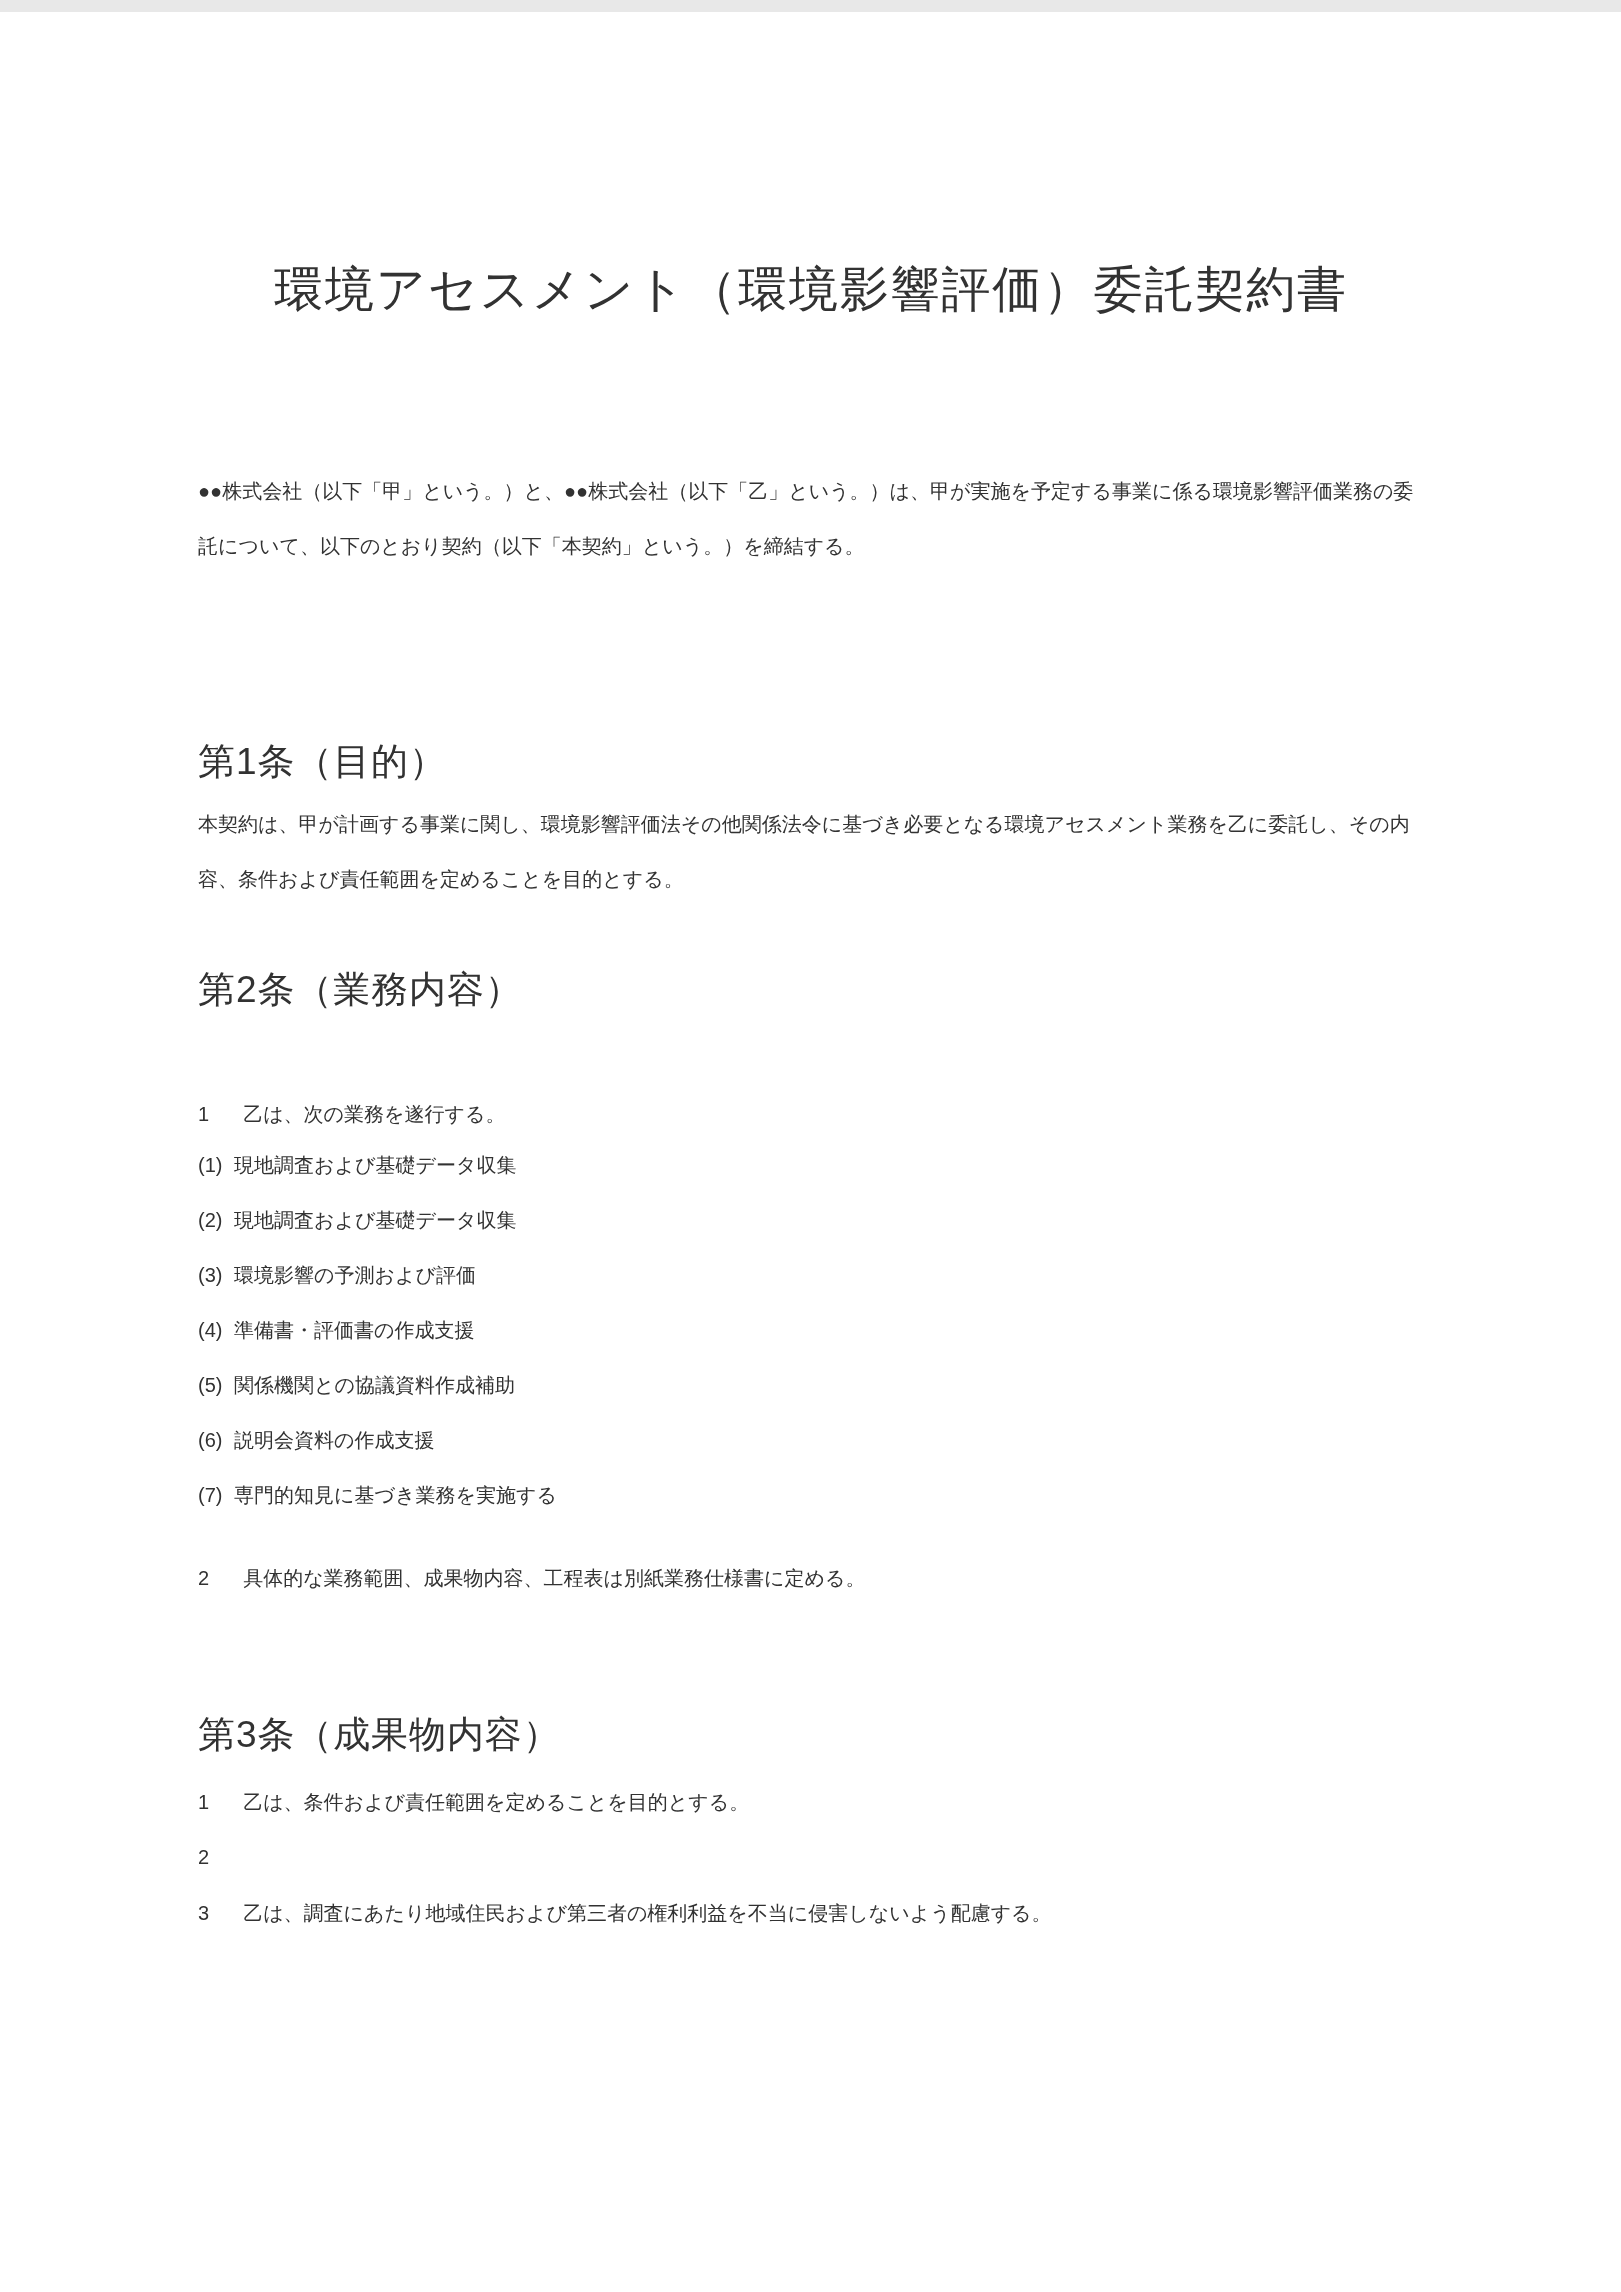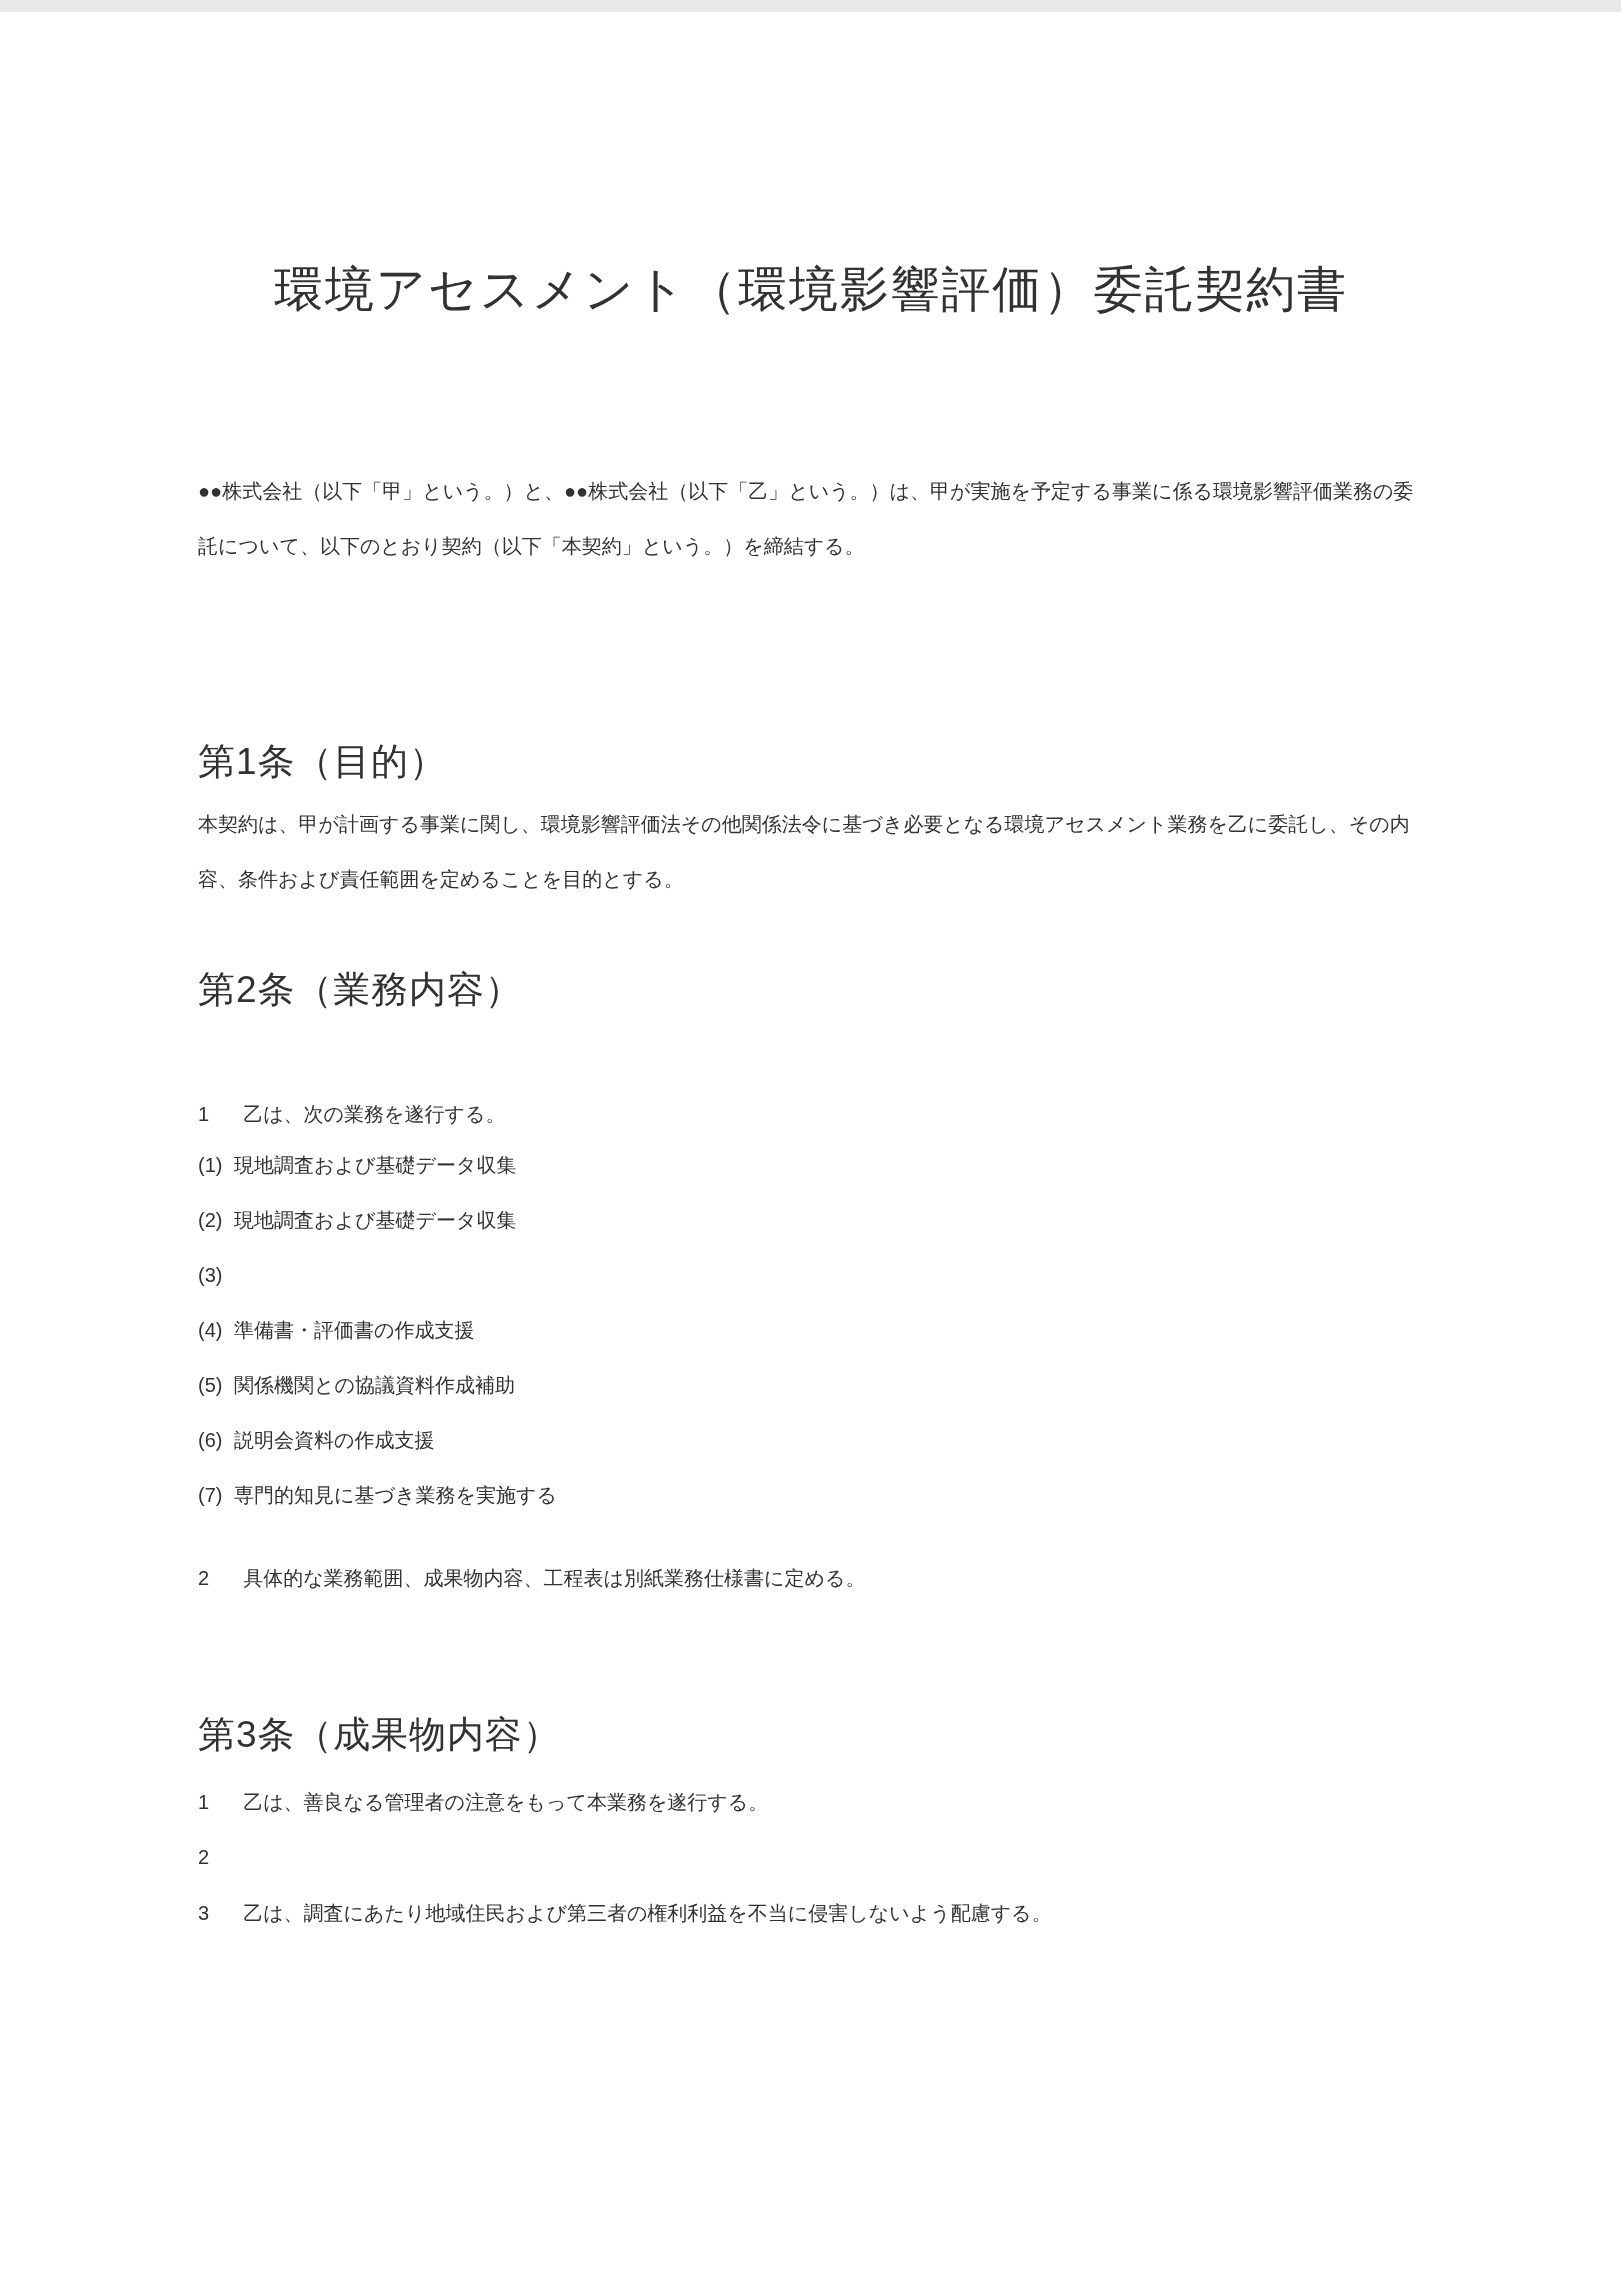--- a/index.html
+++ b/index.html
@@ -110,20 +110,21 @@
     <li class="list-item">
       <span class="list-num">(1)</span>
       <span class="list-text">現地調査および基礎データ収集</span>
     </li>
     <li class="list-item">
       <span class="list-num">(2)</span>
       <span class="list-text">現地調査および基礎データ収集</span>
     </li>
     <li class="list-item">
       <span class="list-num">(3)</span>
+      <span class="list-text">環境影響の予測および評価</span>
     </li>
     <li class="list-item">
       <span class="list-num">(4)</span>
       <span class="list-text">準備書・評価書の作成支援</span>
     </li>
     <li class="list-item">
       <span class="list-num">(5)</span>
       <span class="list-text">関係機関との協議資料作成補助</span>
     </li>
     <li class="list-item">
@@ -138,21 +139,21 @@
 
   <div class="clause-row a2-clause2 body-text">
     <span class="clause-num">2</span>
     <span class="clause-text">具体的な業務範囲、成果物内容、工程表は別紙業務仕様書に定める。</span>
   </div>
 
   <h2 class="article-heading heading-3">第3条（成果物内容）</h2>
 
   <div class="clause-row a3-clause1 body-text">
     <span class="clause-num">1</span>
-    <span class="clause-text">乙は、善良なる管理者の注意をもって本業務を遂行する。</span>
+    <span class="clause-text">乙は、条件および責任範囲を定めることを目的とする。</span>
   </div>
   <div class="clause-row a3-clause2 body-text">
     <span class="clause-num">2</span>
   </div>
   <div class="clause-row a3-clause3 body-text">
     <span class="clause-num">3</span>
     <span class="clause-text">乙は、調査にあたり地域住民および第三者の権利利益を不当に侵害しないよう配慮する。</span>
   </div>
 
 </div>

